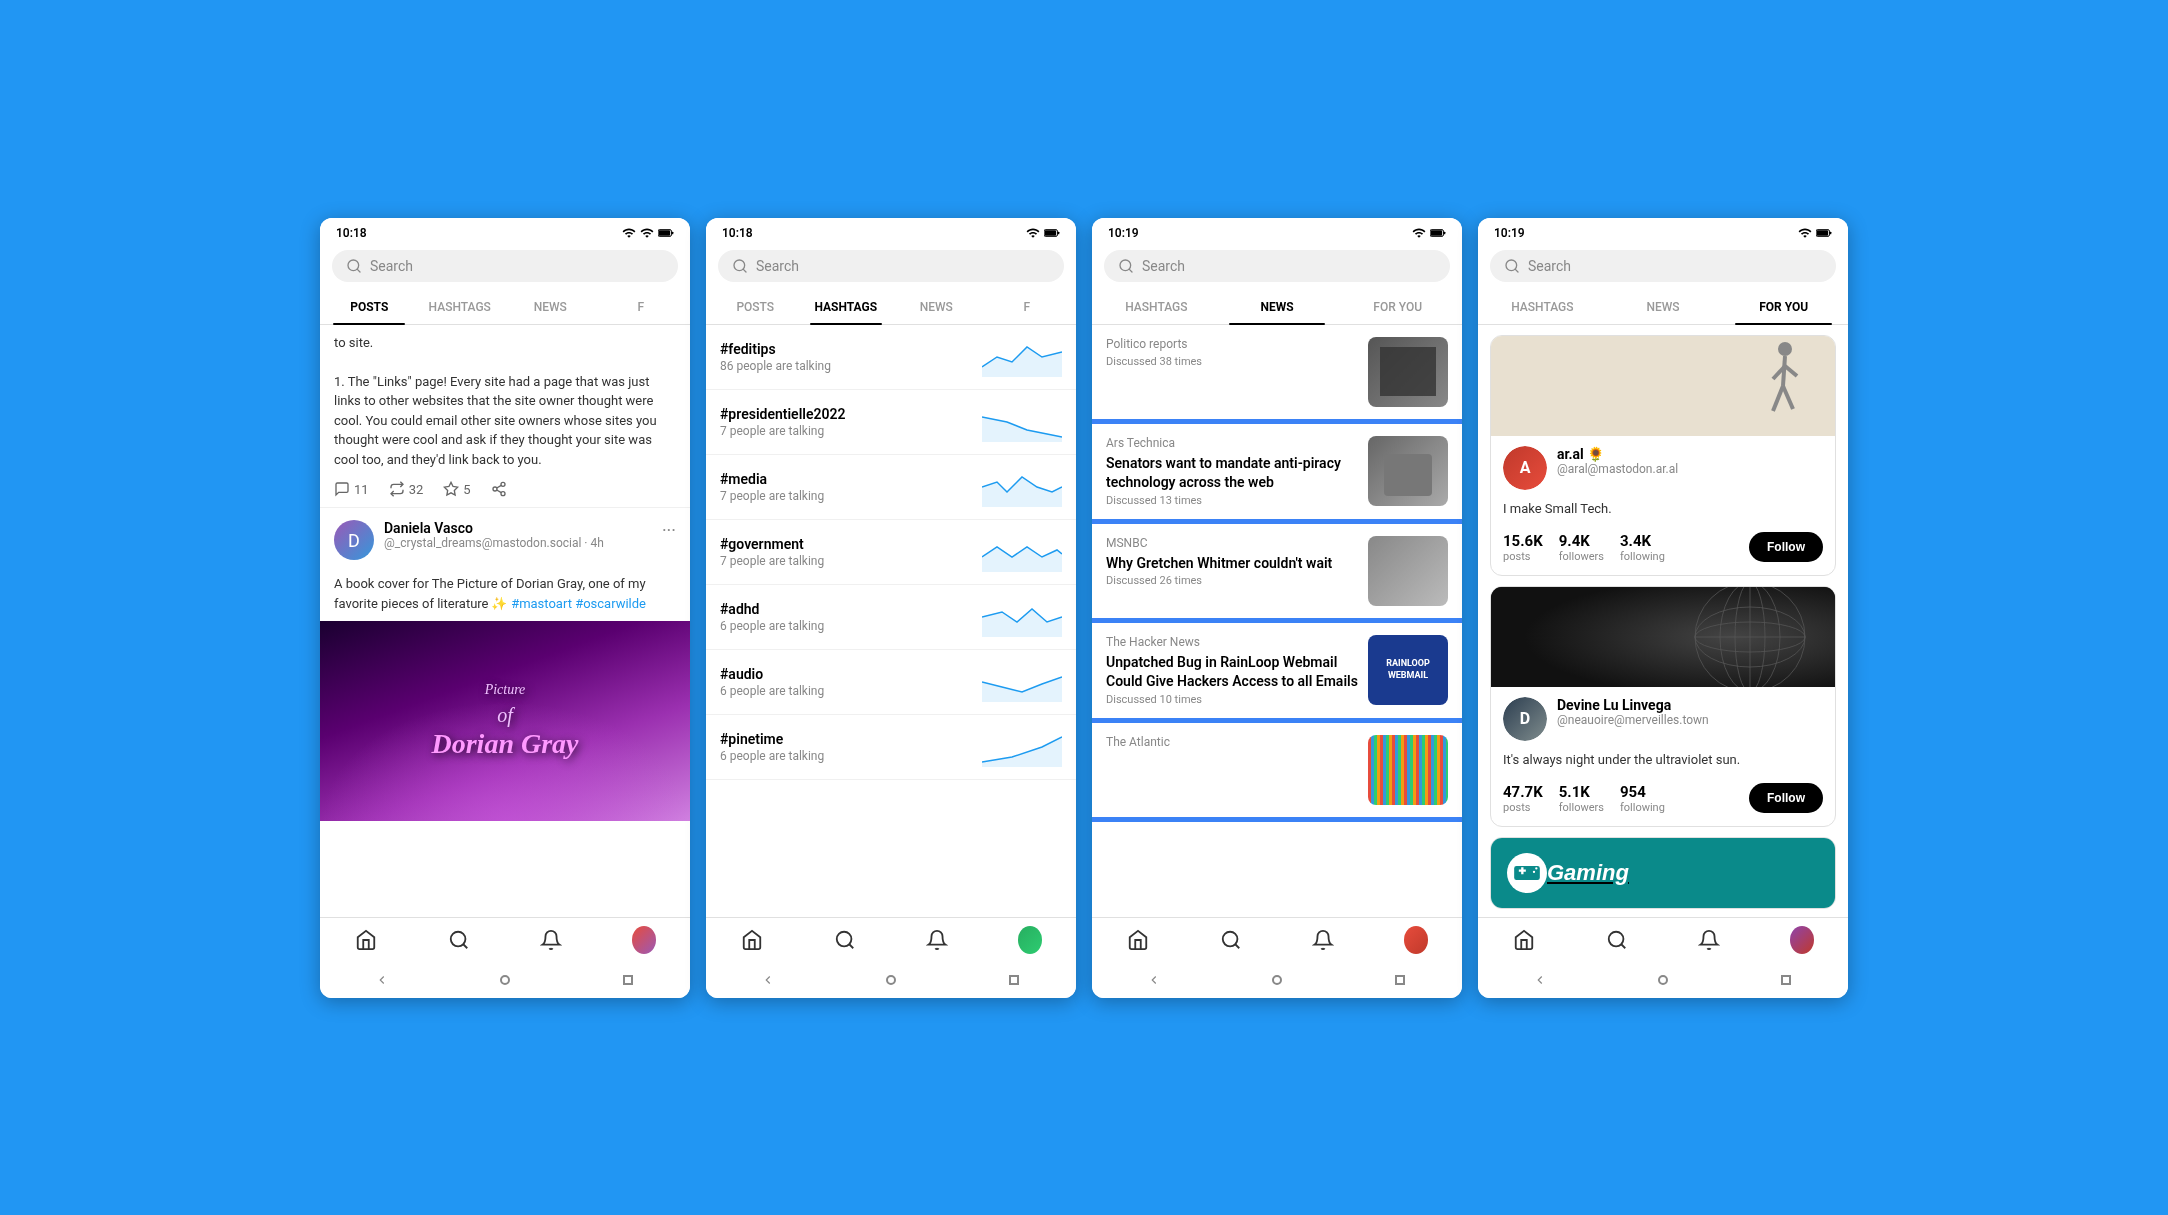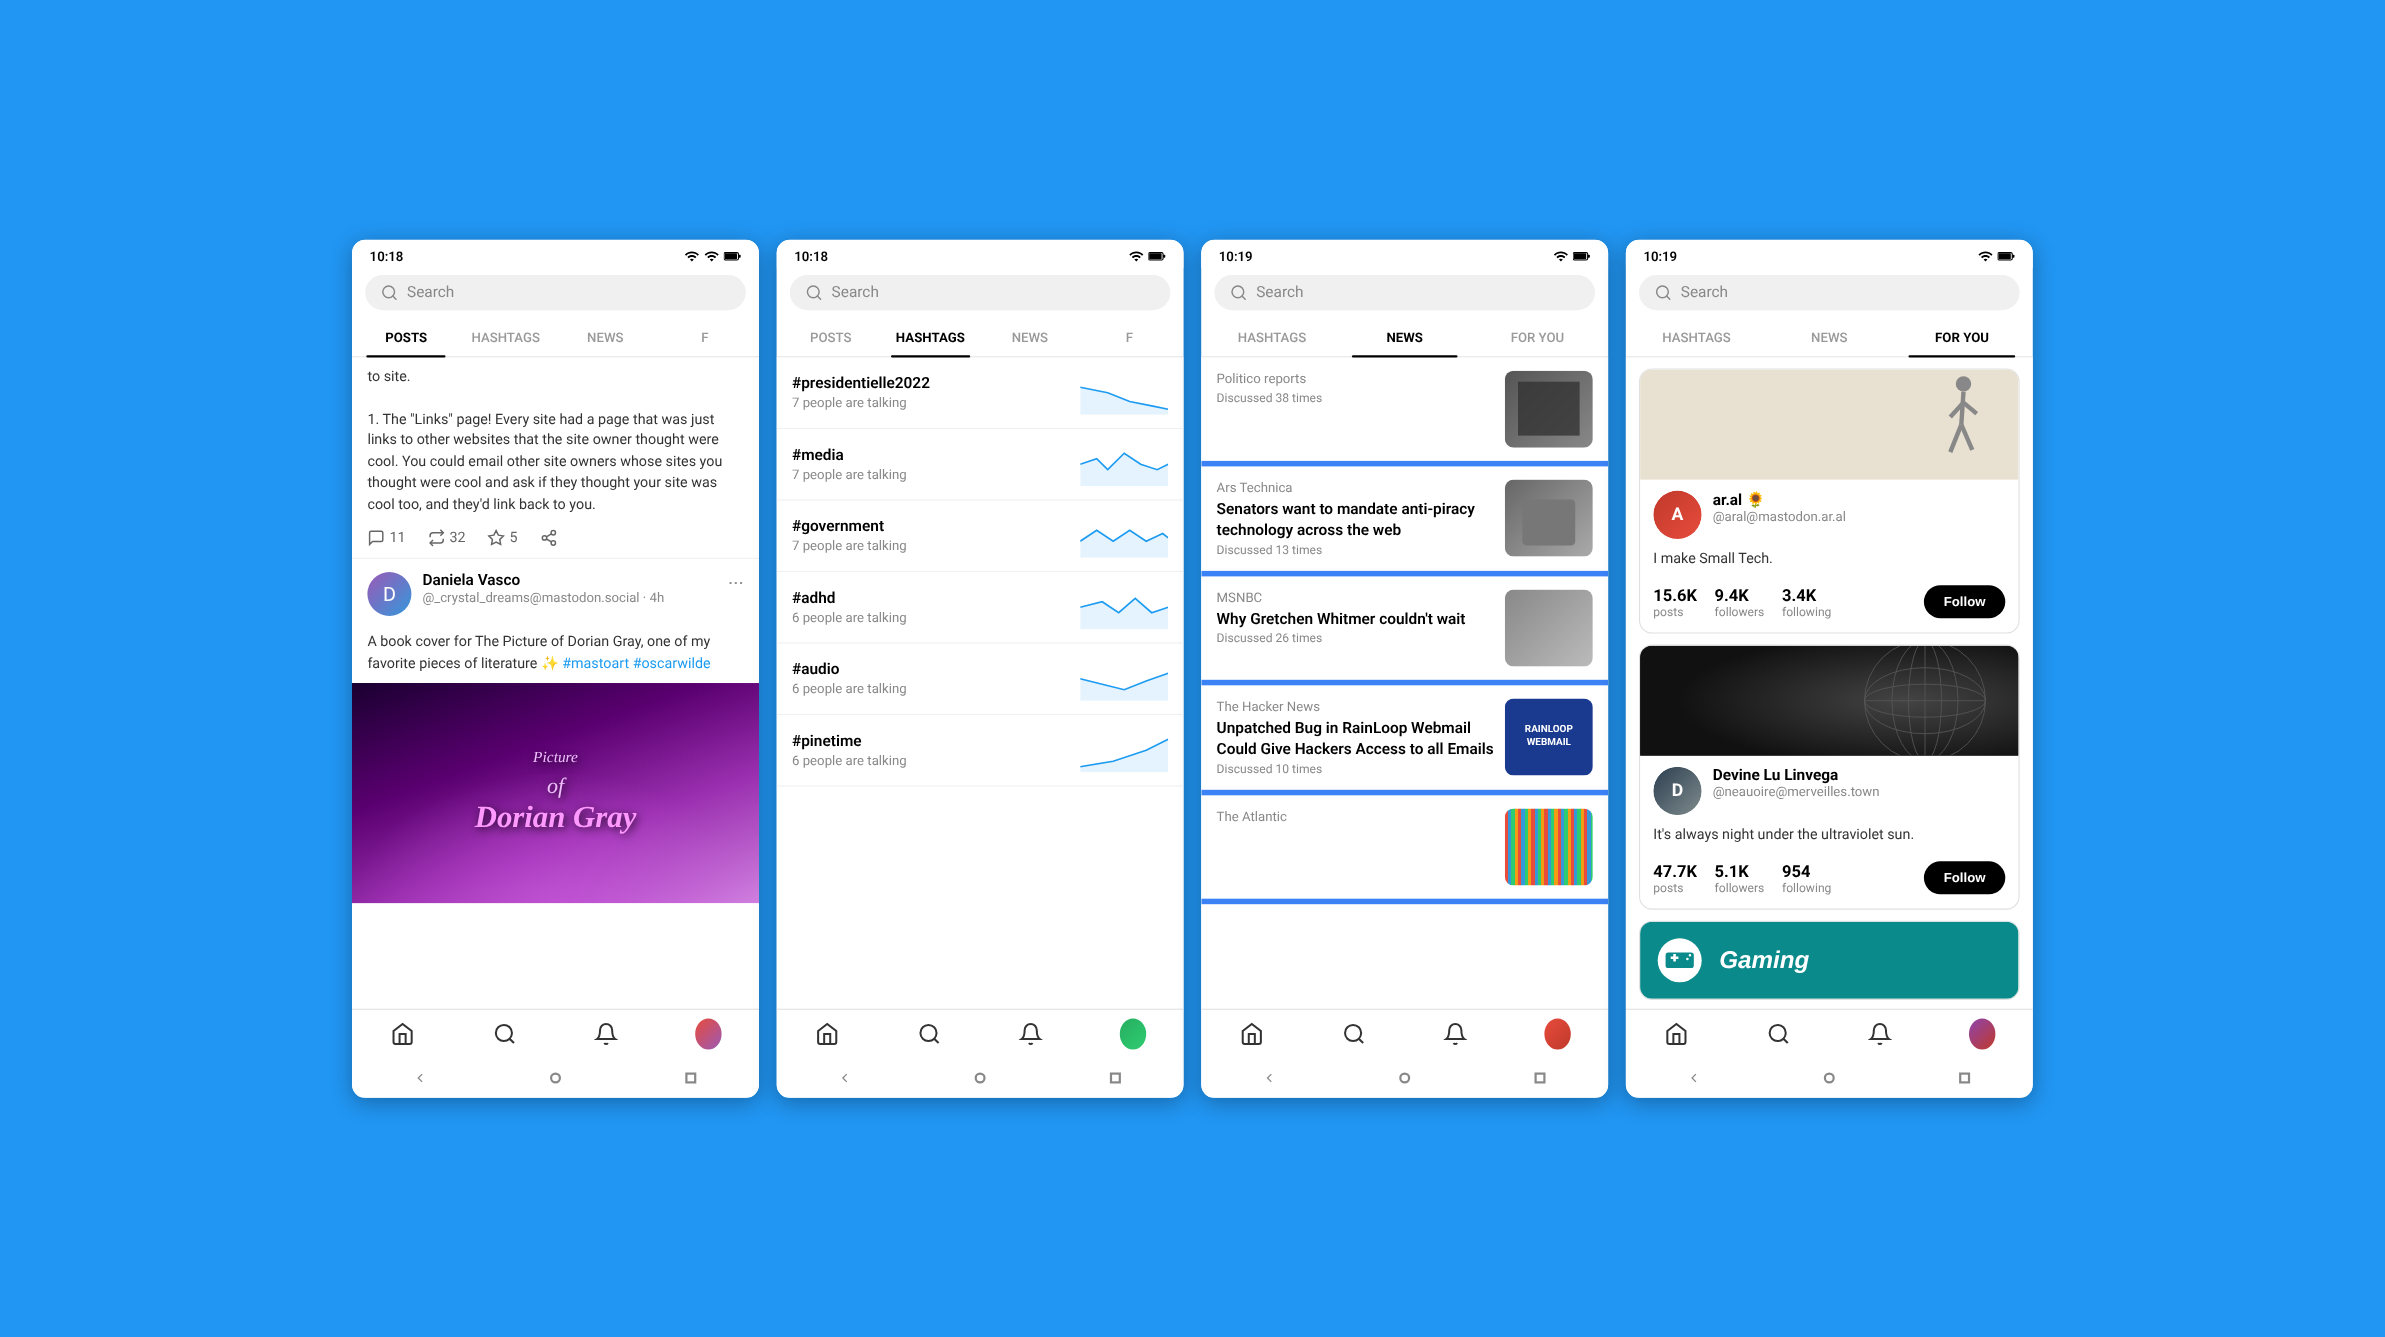--- a/index.html
+++ b/index.html
@@ -542,20 +542,30 @@
     <div class="tabs">
       <div class="tab">POSTS</div>
       <div class="tab active">HASHTAGS</div>
       <div class="tab">NEWS</div>
       <div class="tab">F</div>
     </div>
 
     <div class="content">
 
 
+      <div class="hashtag-item">
+        <div class="hashtag-info">
+          <div class="hashtag-name">#feditips</div>
+          <div class="hashtag-count">86 people are talking</div>
+        </div>
+        <svg class="hashtag-chart" viewBox="0 0 80 40">
+          <polyline class="chart-fill" points="0,30 15,20 30,25 45,10 60,20 80,15 80,40 0,40"></polyline>
+          <polyline class="chart-line" points="0,30 15,20 30,25 45,10 60,20 80,15"></polyline>
+        </svg>
+      </div>
 
       <div class="hashtag-item">
         <div class="hashtag-info">
           <div class="hashtag-name">#presidentielle2022</div>
           <div class="hashtag-count">7 people are talking</div>
         </div>
         <svg class="hashtag-chart" viewBox="0 0 80 40">
           <polyline class="chart-fill" points="0,15 25,20 45,28 65,32 80,35 80,40 0,40"></polyline>
           <polyline class="chart-line" points="0,15 25,20 45,28 65,32 80,35"></polyline>
         </svg>
@@ -905,21 +915,21 @@
           <div class="stat-item">
             <div class="stat-value">954</div>
             <div class="stat-label">following</div>
           </div>
           <button class="follow-btn">Follow</button>
         </div>
       </div>
 
       <div class="foryou-card" style="margin-bottom:0;">
         <div class="foryou-banner" style="background:#0a8a8a;height:70px;overflow:hidden;position:relative;">
-          <div style="position:absolute;inset:0;display:flex;align-items:center;padding-left:16px;gap:16px;">
+          <div style="position:absolute;inset:0;display:flex;align-items:center;padding-left:16px;gap:0;text-decoration:underline;">
             <div style="width:40px;height:40px;border-radius:50%;background:#fff;display:flex;align-items:center;justify-content:center;overflow:hidden;">
               <svg width="28" height="28" viewBox="0 0 24 24" fill="#0a8a8a">
                   <path d="M21 6H3a2 2 0 0 0-2 2v8a2 2 0 0 0 2 2h18a2 2 0 0 0 2-2V8a2 2 0 0 0-2-2zM11 11H9v2H7v-2H5V9h2V7h2v2h2v2zm7 1a1 1 0 1 1 0-2 1 1 0 0 1 0 2zm2-3a1 1 0 1 1 0-2 1 1 0 0 1 0 2z"></path>
                 </svg>
             </div>
             <span style="color:white;font-size:22px;font-weight:900;font-style:italic;font-family:Impact,sans-serif;">Gaming</span>
           </div>
         </div>
       </div>
 

